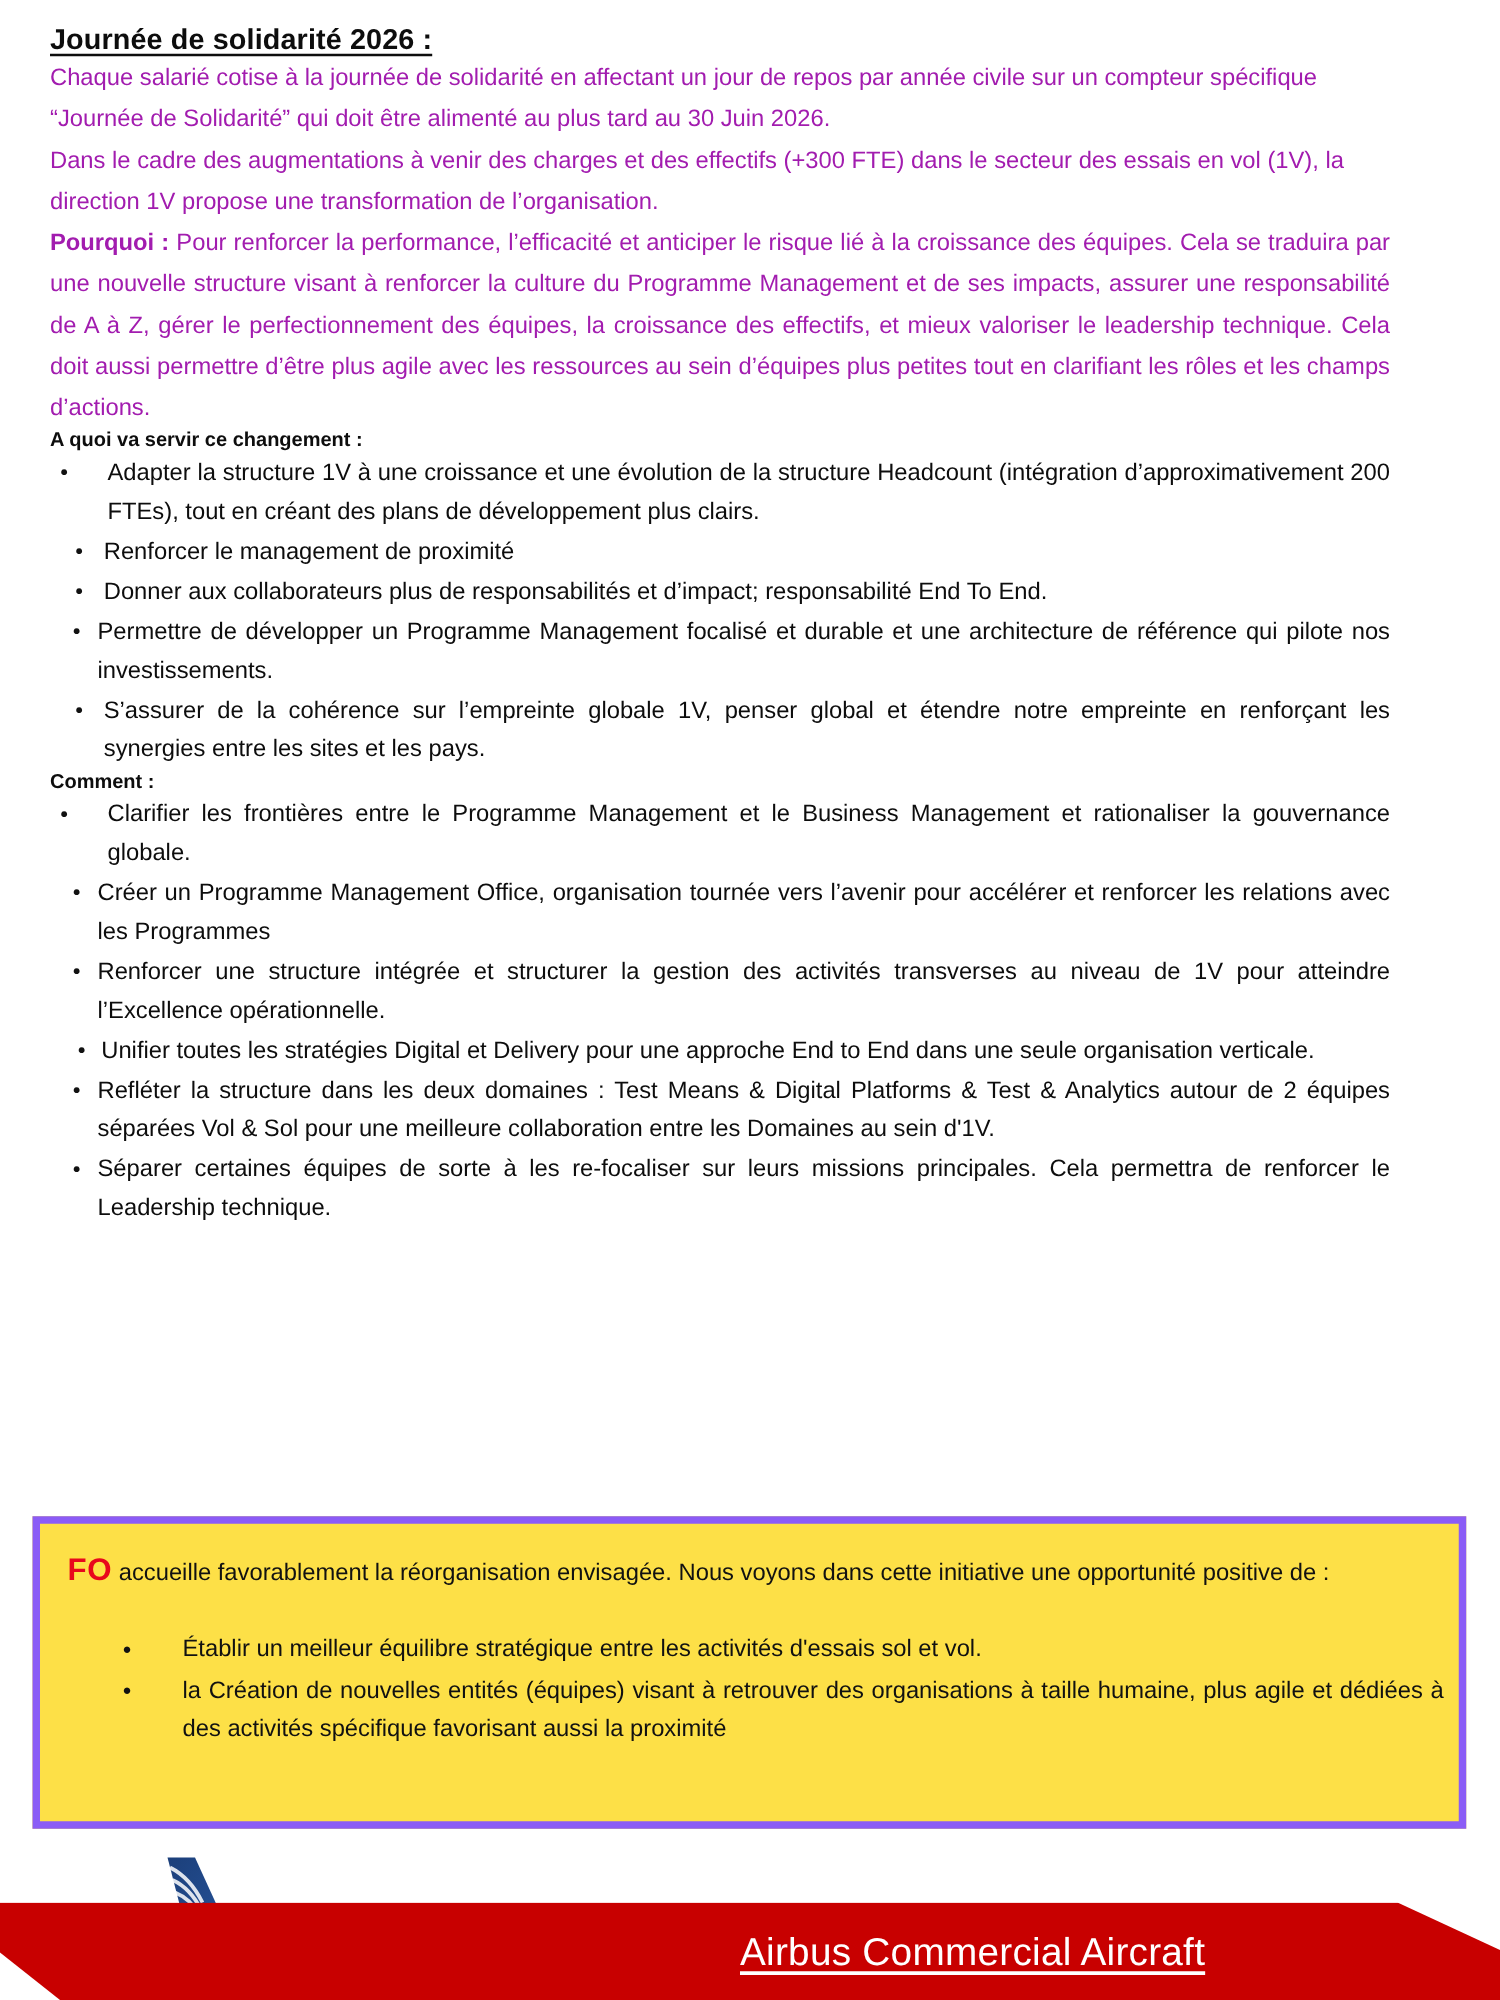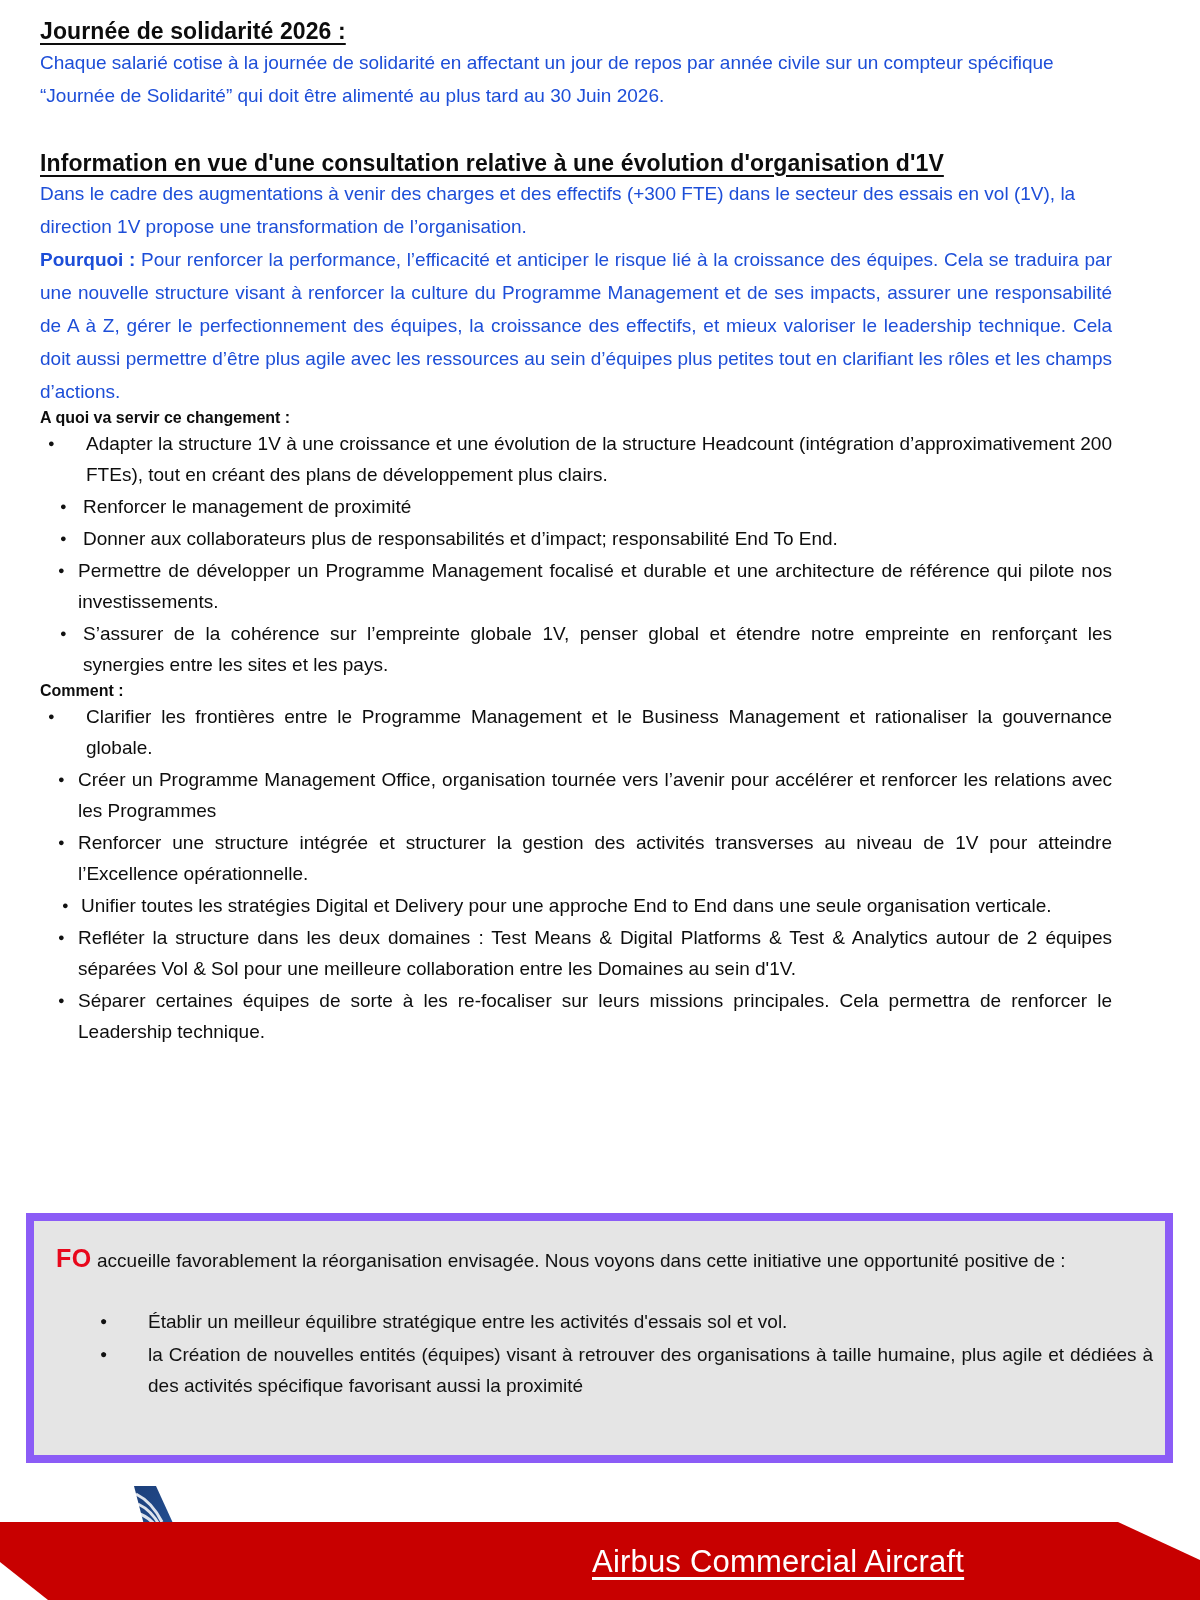--- a/index.html
+++ b/index.html
@@ -55,21 +55,21 @@
     line-height: 1.25;
   }
 
   
   p.body-text {
     font-size: 19px;
     line-height: 33px;
     margin: 0;
     text-align: justify;
     text-justify: inter-word;
-    color: #1d4ed8;
+    color: #a21caf;
   }
   p.body-text.nojust { text-align: left; }
 
   .lead-para { margin-top: 22px; }
   .para-why  { margin-top: 34px; }
 
   .bold-lead { font-weight: bold; }
 
   
   ul.bullets {
@@ -111,22 +111,22 @@
   .list-how { margin-top: 4px; }
 
   
   .fo-box {
     position: absolute;
     left: 26px;
     top: 1213px;
     width: 1147px;
     height: 250px;
     box-sizing: border-box;
-    background: #e5e5e5;
-    border: 8px solid #8b5cf6;
+    background: #fde047;
+    border: 6px solid #8b5cf6;
     padding: 20px 12px 0 22px;
   }
   .fo-intro {
     font-size: 19px;
     line-height: 35px;
     margin: 0;
     color: #111;
   }
   .fo-brand {
     color: #e8081c;
@@ -204,23 +204,20 @@
 <div class="page">
 
   <div class="content">
 
     <div class="heading-wrap-1">
       <h1 class="doc-heading">Journée de solidarité 2026 :</h1>
     </div>
 
     <p class="body-text lead-para nojust">Chaque salarié cotise à la journée de solidarité en affectant un jour de repos par année civile sur un compteur spécifique “Journée de Solidarité” qui doit être alimenté au plus tard au 30 Juin 2026.</p>
 
-    <div class="heading-wrap-2">
-      <h1 class="doc-heading">Information en vue d'une consultation relative à une évolution d'organisation d'1V</h1>
-    </div>
 
     <p class="body-text lead-para nojust">Dans le cadre des augmentations à venir des charges et des effectifs (+300 FTE) dans le secteur des essais en vol (1V), la direction 1V propose une transformation de l’organisation.</p>
 
     <p class="body-text para-why"><span class="bold-lead">Pourquoi :</span><span>  Pour renforcer la performance, l’efficacité et anticiper le risque lié à la croissance des équipes. Cela se traduira par une nouvelle structure visant à renforcer la culture du Programme Management et de ses impacts, assurer une responsabilité de A à Z, gérer le perfectionnement des équipes, la croissance des effectifs, et mieux valoriser le leadership technique. Cela doit aussi permettre d’être plus agile avec les ressources au sein d’équipes plus petites tout en clarifiant les rôles et les champs d’actions.</span></p>
 
     <div class="section-comment">
       <h2 class="section-heading">A quoi va servir ce changement :</h2>
 
       <ul class="bullets list-why">
         <li class="ind-a">Adapter la structure 1V à une croissance et une évolution de la structure Headcount (intégration d’approximativement 200 FTEs), tout en créant des plans de développement plus clairs.</li>

